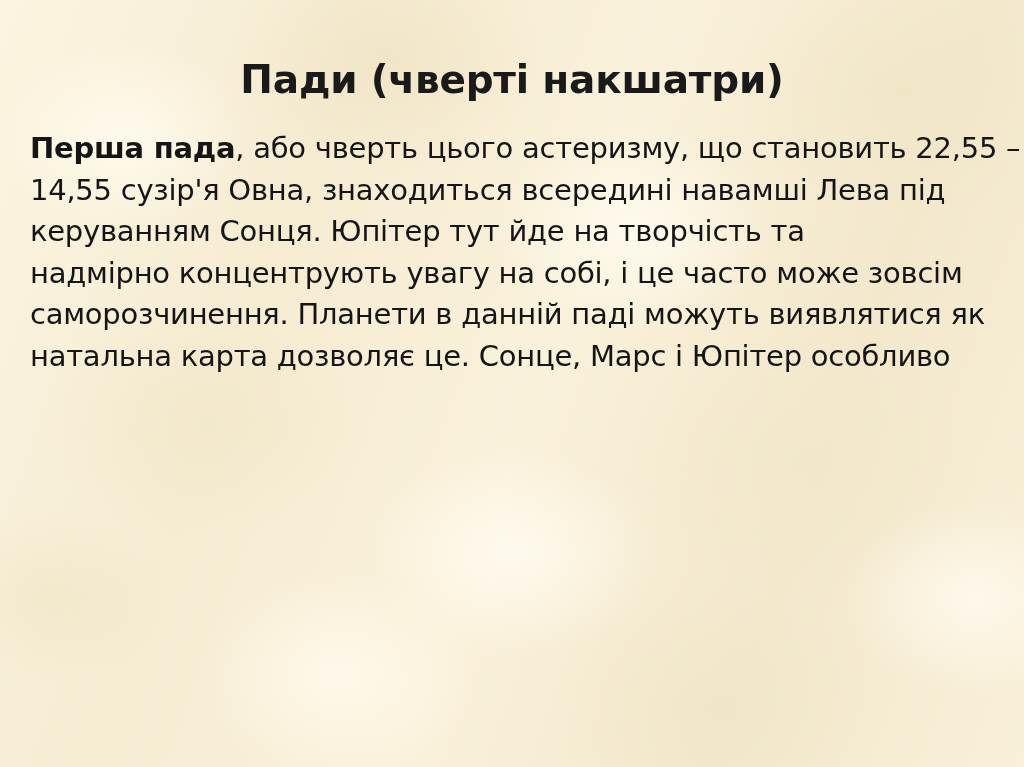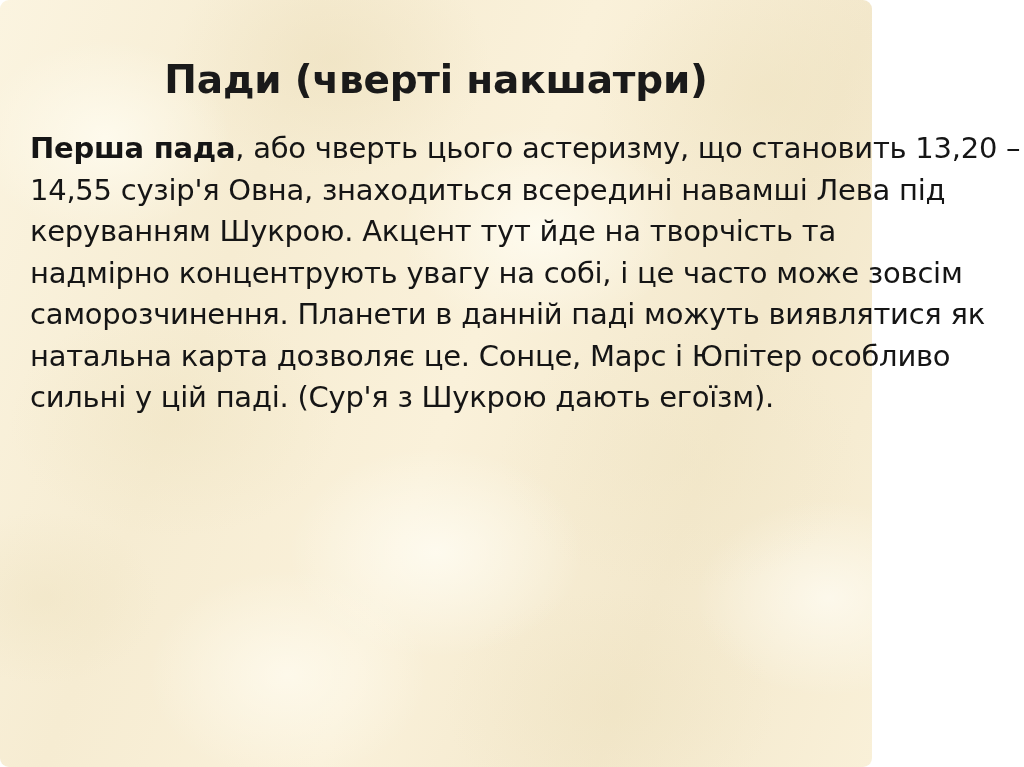--- a/index.html
+++ b/index.html
@@ -8,38 +8,37 @@
   }
   body {
     width: 1024px;
     height: 767px;
     overflow: hidden;
     font-family: "DejaVu Sans", sans-serif;
   }
 
   .slide {
     position: relative;
-    width: 872px;
+    width: 1024px;
     height: 767px;
     box-sizing: border-box;
     background-color: #f8efd6;
     background-image:
       radial-gradient(ellipse 180px 140px at 12% 18%, rgba(255,252,240,0.85) 0%, rgba(255,252,240,0) 70%),
       radial-gradient(ellipse 220px 160px at 38% 8%,  rgba(236,223,188,0.55) 0%, rgba(236,223,188,0) 72%),
       radial-gradient(ellipse 200px 150px at 62% 30%, rgba(255,253,243,0.80) 0%, rgba(255,253,243,0) 70%),
       radial-gradient(ellipse 240px 170px at 88% 12%, rgba(238,226,191,0.50) 0%, rgba(238,226,191,0) 72%),
       radial-gradient(ellipse 230px 160px at 20% 55%, rgba(239,228,195,0.50) 0%, rgba(239,228,195,0) 72%),
       radial-gradient(ellipse 210px 150px at 50% 72%, rgba(255,253,244,0.78) 0%, rgba(255,253,244,0) 70%),
       radial-gradient(ellipse 250px 180px at 78% 60%, rgba(240,229,197,0.48) 0%, rgba(240,229,197,0) 72%),
       radial-gradient(ellipse 200px 150px at 33% 88%, rgba(255,252,241,0.72) 0%, rgba(255,252,241,0) 70%),
       radial-gradient(ellipse 230px 160px at 70% 92%, rgba(238,226,192,0.45) 0%, rgba(238,226,192,0) 72%),
       radial-gradient(ellipse 190px 140px at 95% 78%, rgba(255,253,245,0.70) 0%, rgba(255,253,245,0) 70%),
       radial-gradient(ellipse 160px 120px at 5%  78%, rgba(237,225,190,0.42) 0%, rgba(237,225,190,0) 72%),
       linear-gradient(110deg, #fbf4e0 0%, #f6ecd2 28%, #faf1da 52%, #f3e8cc 76%, #f9f0d8 100%);
-    border-radius: 9px;
   }
 
   .slide-title {
     position: absolute;
     left: 0;
     right: 0;
     top: 30px;
     text-align: center;
     font-family: "DejaVu Sans", sans-serif;
     font-weight: bold;
@@ -73,24 +72,23 @@
 </style>
 </head>
 <body>
 
 <div class="slide">
 
   <h1 class="slide-title">Пади (чверті накшатри)</h1>
 
   <div class="body-block">
 
-    <div class="body-line"><b>Перша пада</b><span>, або чверть цього астеризму, що становить 13,20 –</span></div>
+    <div class="body-line"><b>Перша пада</b><span>, або чверть цього астеризму, що становить 22,55 –</span></div>
 
     <div class="body-line">14,55 сузір'я Овна, знаходиться всередині навамші Лева під</div>
-    <div class="body-line">керуванням Шукрою. Акцент тут йде на творчість та</div>
+    <div class="body-line">керуванням Сонця. Юпітер тут йде на творчість та</div>
     <div class="body-line">надмірно концентрують увагу на собі, і це часто може зовсім</div>
     <div class="body-line">саморозчинення. Планети в данній паді можуть виявлятися як</div>
     <div class="body-line">натальна карта дозволяє це. Сонце, Марс і Юпітер особливо</div>
-    <div class="body-line">сильні у цій паді. (Сур'я з Шукрою дають егоїзм).</div>
 
   </div>
 
 </div>
 
 </body></html>

